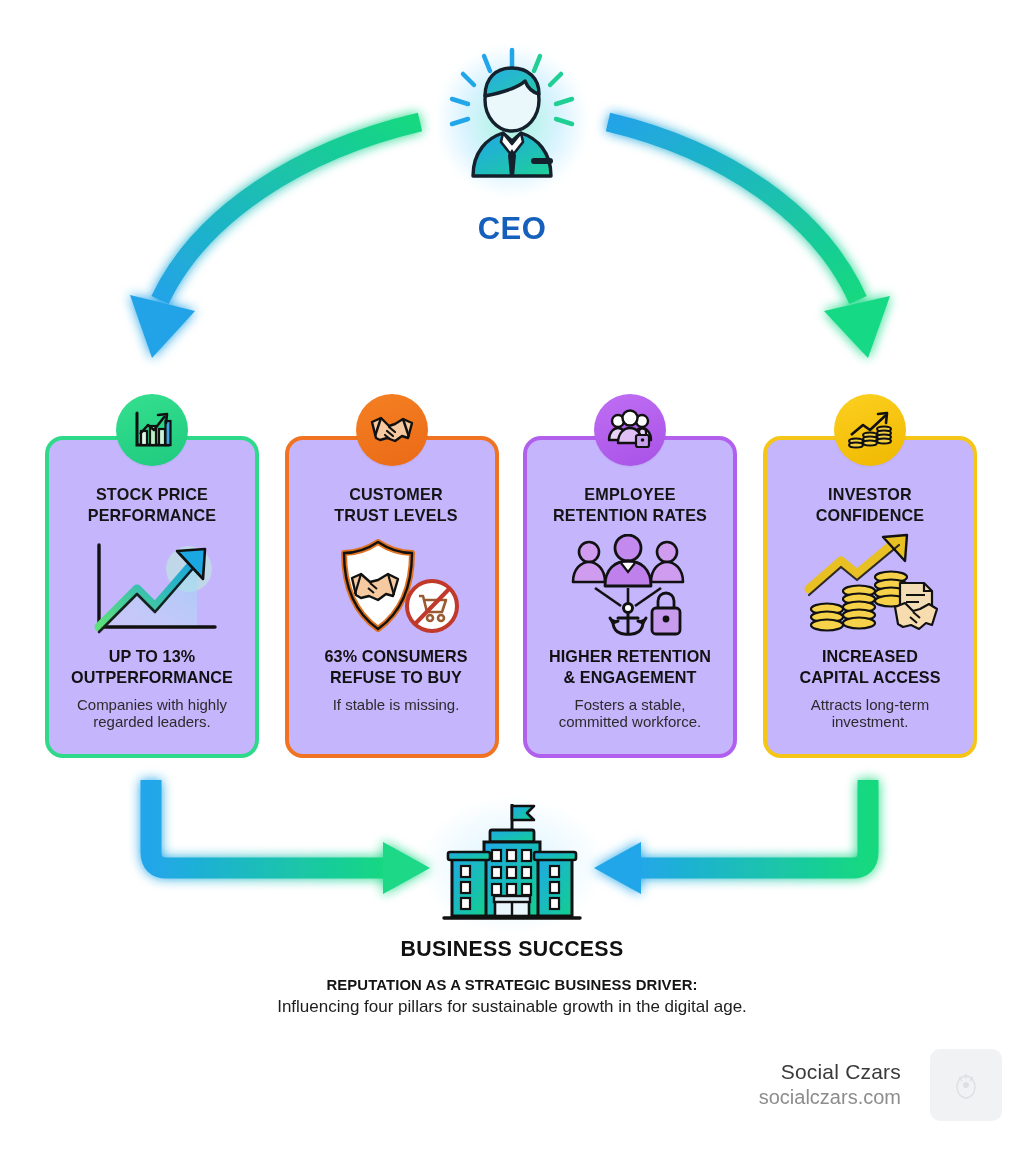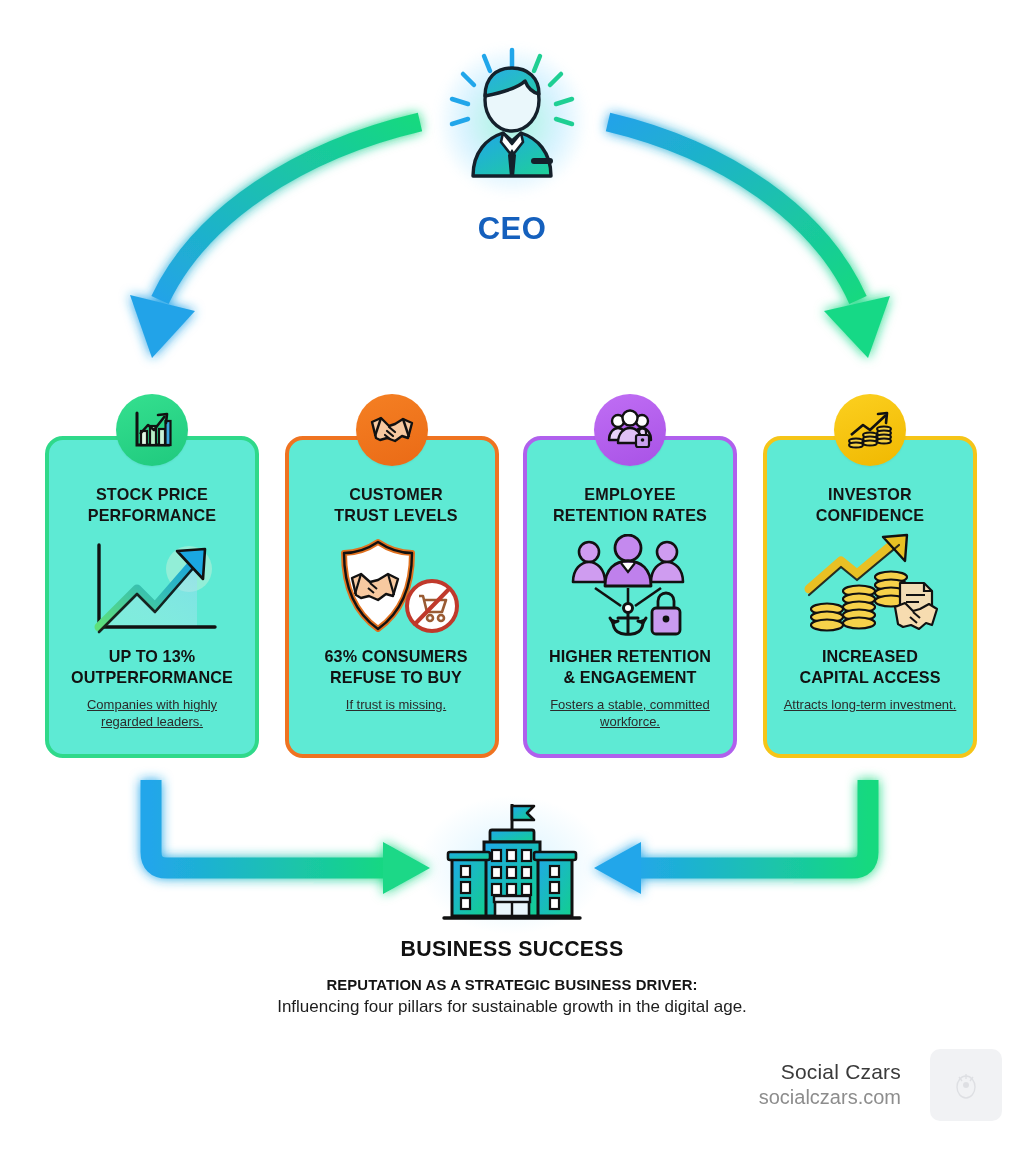--- a/index.html
+++ b/index.html
@@ -31,21 +31,21 @@
     font-size:31px;
     line-height:33px;
     letter-spacing:.5px;
   }
 
   
   .cards{position:absolute;left:45px;top:436px;width:934px;height:324px;}
   .card{
     position:absolute;top:0;width:214px;height:322px;
     border-radius:18px;border-style:solid;border-width:4px;
-    background:#5eead4;box-sizing:border-box;
+    background:#c4b5fd;box-sizing:border-box;
     text-align:center;
   }
   .card.c0{left:0;}
   .card.c1{left:240px;padding-left:8px;}
   .card.c2{left:478px;}
   .card.c3{left:718px;}
 
   .badge{
     position:absolute;left:50%;top:-46px;transform:translateX(-50%);
     width:72px;height:72px;border-radius:50%;
@@ -58,22 +58,22 @@
     line-height:21px;letter-spacing:.2px;
     transform:scaleX(.95);
   }
   .card-art{height:112px;display:flex;align-items:center;justify-content:center;margin-top:6px;}
   .card-stat{
     font-size:17px;font-weight:bold;color:#111;
     line-height:21px;letter-spacing:.1px;margin-top:2px;
     transform:scaleX(.95);
   }
   .card-desc{
-    font-size:13px;color:#2b2b2b;line-height:17px;
-    margin-top:8px;padding:0 12px;text-decoration:underline;
+    font-size:15px;color:#2b2b2b;line-height:17px;
+    margin-top:8px;padding:0 12px;
   }
 
   
   .bottom{position:absolute;left:0;top:800px;width:1024px;text-align:center;}
   .building-wrap{width:160px;height:130px;margin:0 auto;position:relative;}
   .building-glow{
     position:absolute;left:50%;top:50%;transform:translate(-50%,-50%);
     width:190px;height:140px;border-radius:50%;
     background:radial-gradient(ellipse,rgba(80,200,255,.22) 0%,rgba(255,255,255,0) 70%);
   }
@@ -256,21 +256,21 @@
             <circle cx="104" cy="84" r="3"></circle>
             <circle cx="115" cy="84" r="3"></circle>
           </g>
           <line x1="89" y1="90" x2="123" y2="55" stroke="#c0392b" stroke-width="4" stroke-linecap="round"></line>
         </svg>
       </div>
       <div class="card-stat">
         <div>63% CONSUMERS</div>
         <div>REFUSE TO BUY</div>
       </div>
-      <div class="card-desc">If trust is missing.</div>
+      <div class="card-desc">If stable is missing.</div>
     </div>
 
     <div class="card c2" style="border-color:#b060ed">
       <div class="badge" style="background:linear-gradient(160deg,#c06ef4,#a852e6)">
         <svg width="48" height="42" viewBox="0 0 48 42">
           <circle cx="12" cy="12" r="6" fill="#fff" stroke="#111" stroke-width="2.4"></circle>
           <path d="M3 31 c0 -8 5 -12 9 -12 s9 4 9 12 z" fill="#e8d2f8" stroke="#111" stroke-width="2.4" stroke-linejoin="round"></path>
           <circle cx="36" cy="12" r="6" fill="#fff" stroke="#111" stroke-width="2.4"></circle>
           <path d="M27 31 c0 -8 5 -12 9 -12 s9 4 9 12 z" fill="#e8d2f8" stroke="#111" stroke-width="2.4" stroke-linejoin="round"></path>
           <circle cx="24" cy="9" r="7.5" fill="#fff" stroke="#111" stroke-width="2.4"></circle>

